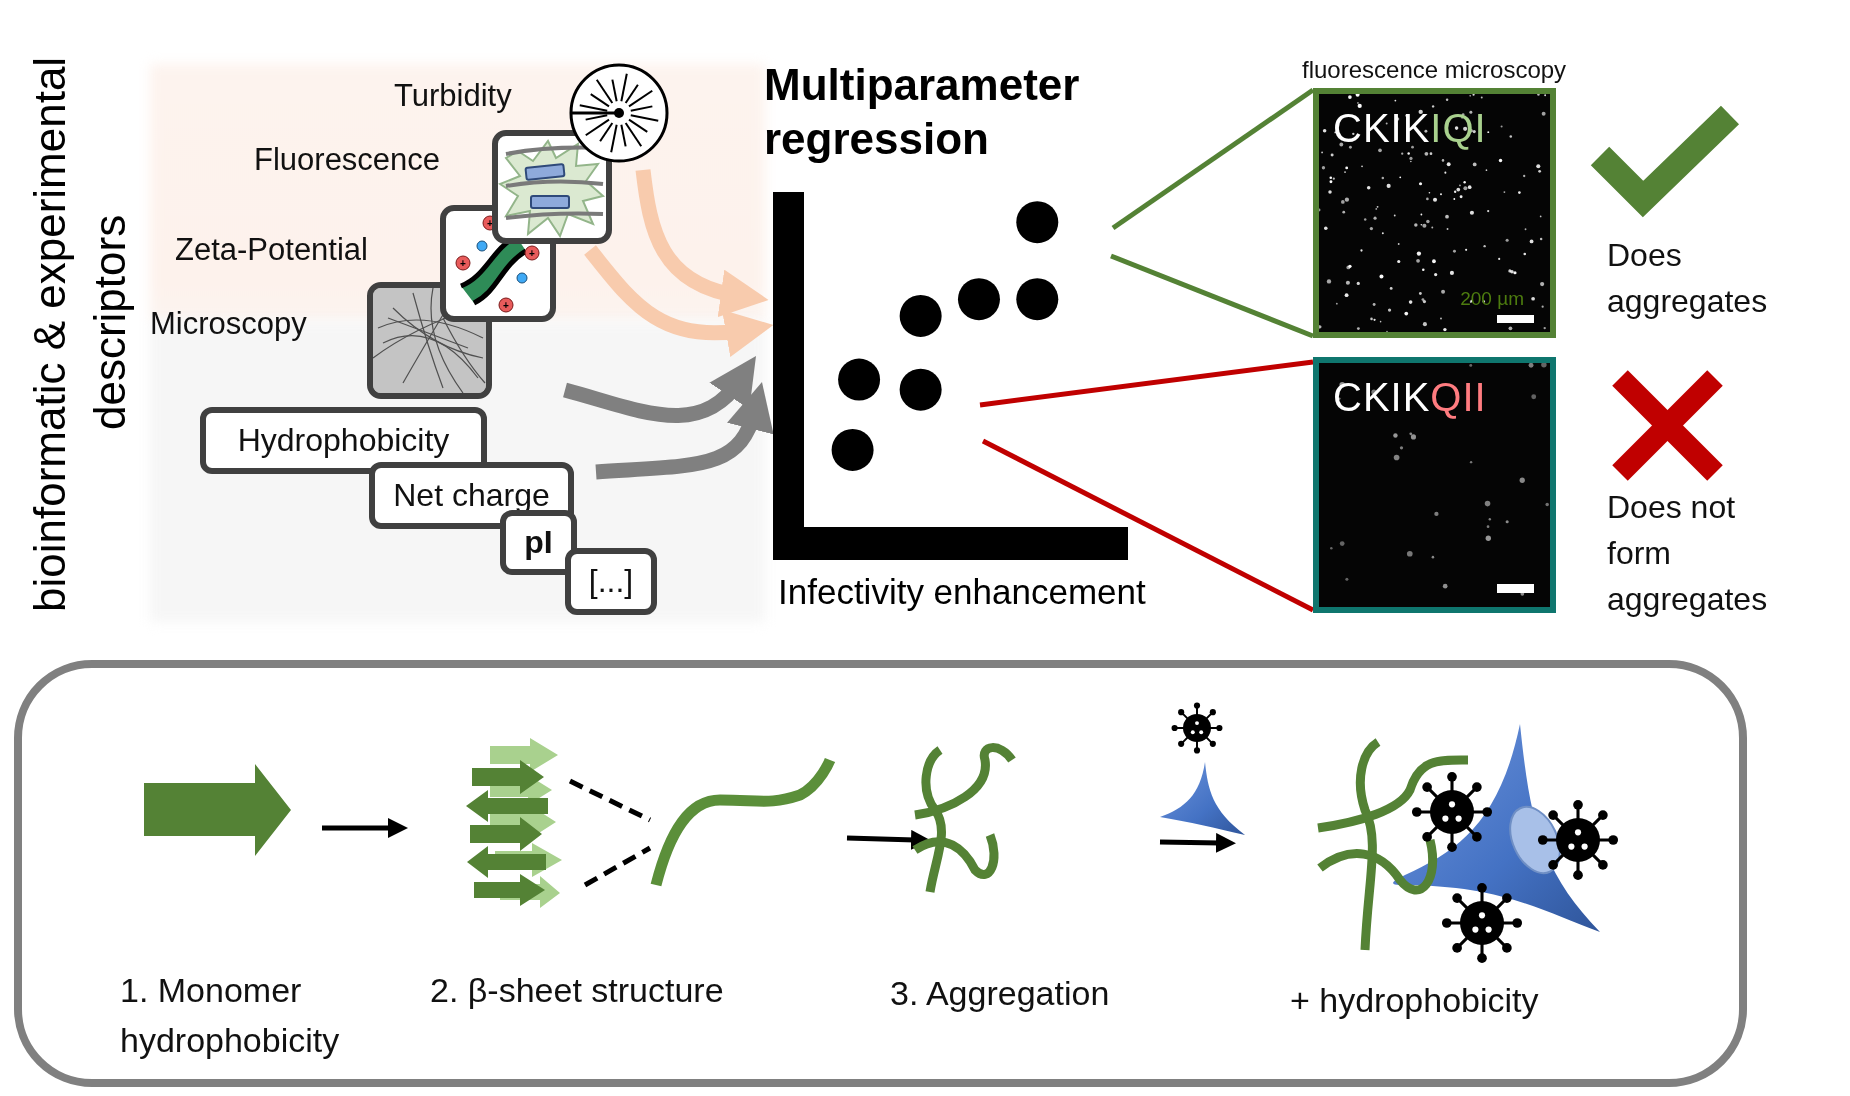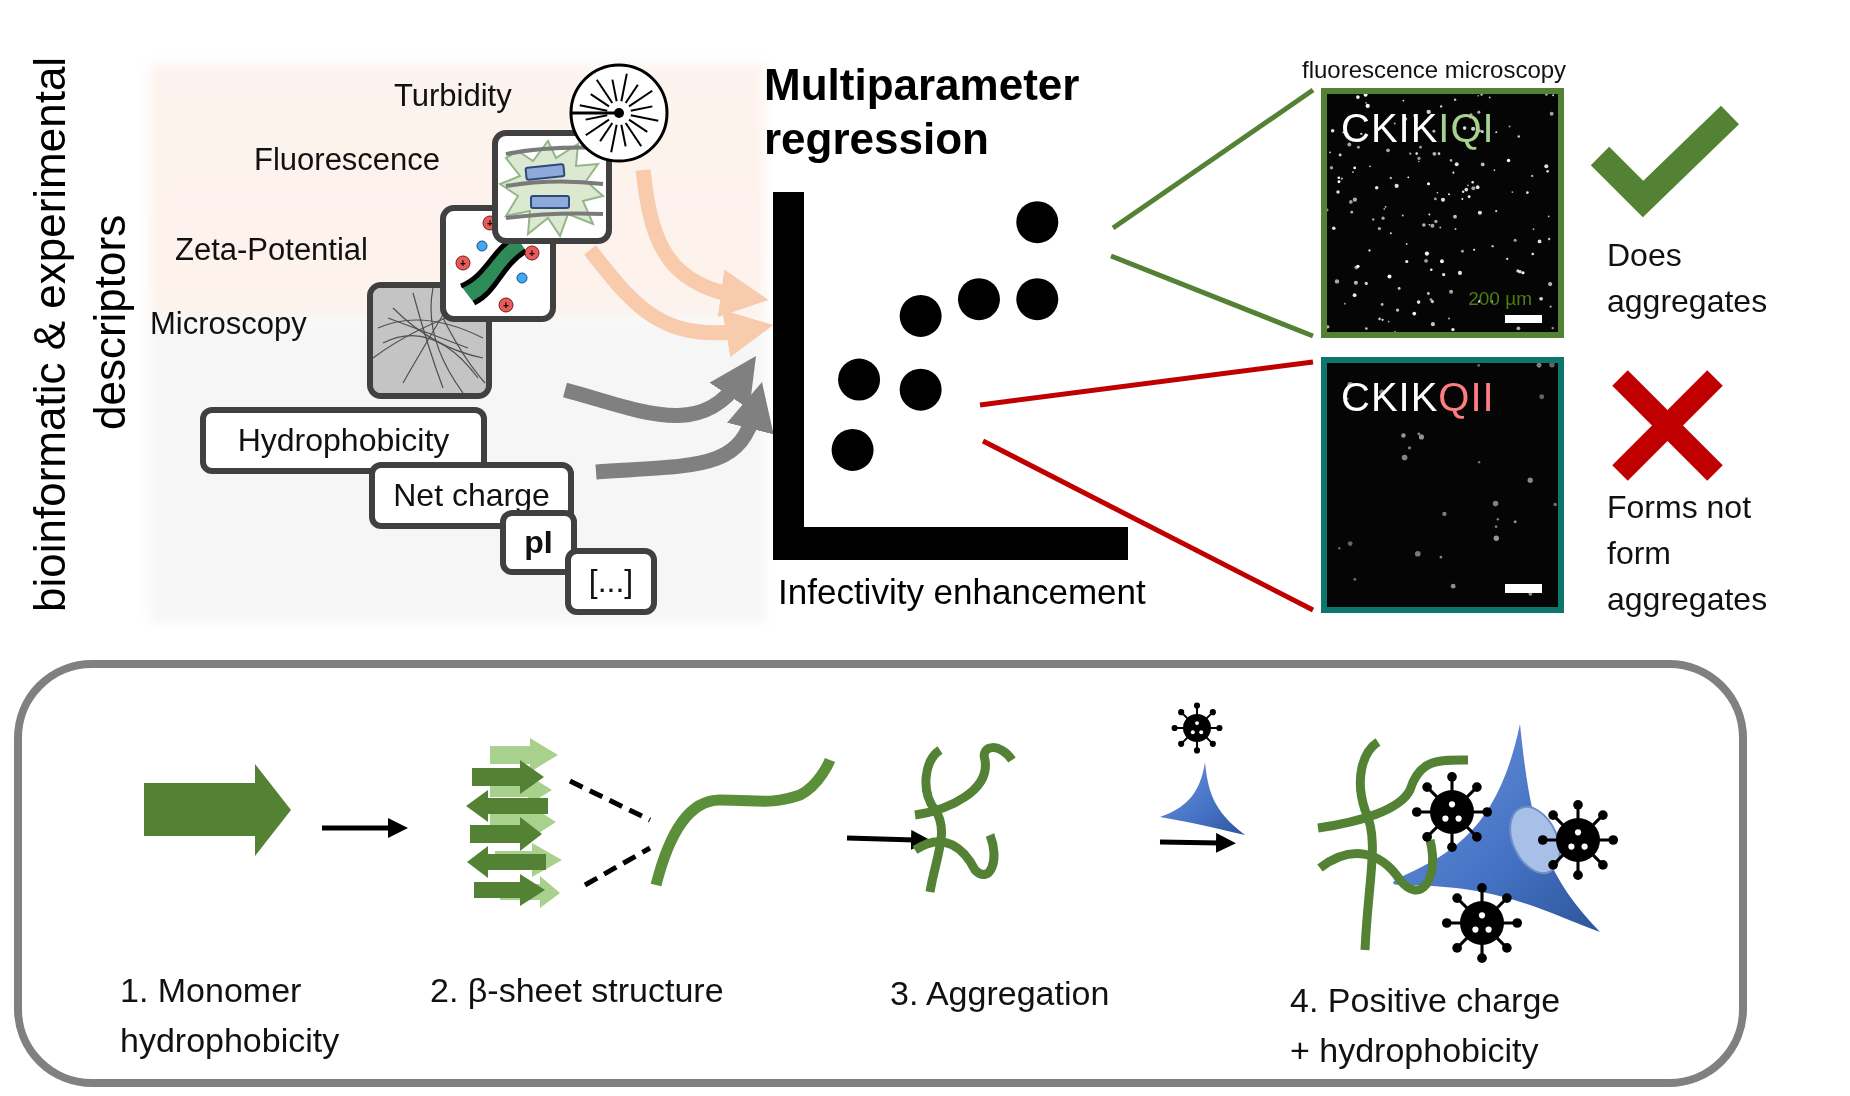--- a/index.html
+++ b/index.html
@@ -11,21 +11,21 @@
                 filter:blur(6px); }
   .band-gray { left:150px; top:322px; width:615px; height:300px;
                background:#f6f6f6; filter:blur(6px); }
   .vlabel { white-space:nowrap; font-size:44px; transform-origin:left top;
             transform:rotate(-90deg); line-height:1; color:#000; }
   .desc-label { font-size:31px; color:#111; white-space:nowrap; line-height:1; }
   .card { position:absolute; border:6px solid #404040; border-radius:14px; background:#fff; box-sizing:border-box; overflow:hidden; }
   .pill { position:absolute; border:6px solid #404040; border-radius:12px; background:#fff;
           box-sizing:border-box; font-size:32px; display:flex; align-items:center; justify-content:center; color:#111; }
   .title-bold { font-weight:bold; font-size:44px; line-height:1.22; }
-  .micro { position:absolute; box-sizing:border-box; background:#050505; overflow:hidden;margin-left:8px; }
+  .micro { position:absolute; box-sizing:border-box; background:#050505; overflow:hidden; }
   .micro-label { position:absolute; left:14px; top:12px; font-size:40px; letter-spacing:1px; white-space:nowrap; }
   .verdict { font-size:32px; line-height:46px; color:#111; }
   .frame { left:14px; top:660px; width:1733px; height:427px; border:8px solid #808080;
            border-radius:78px; box-sizing:border-box; }
   .step-label { font-size:34px; color:#111; line-height:50px; white-space:nowrap; }
   svg { position:absolute; overflow:visible; }
 </style>
 </head>
 <body>
 
@@ -372,21 +372,21 @@
 <svg style="left:1610px; top:368px;" width="120" height="120">
   <line x1="10" y1="10" x2="105" y2="105" stroke="#c00000" stroke-width="22"></line>
   <line x1="105" y1="10" x2="10" y2="105" stroke="#c00000" stroke-width="22"></line>
 </svg>
 
 <div class="abs verdict" style="left:1607px; top:232px;">
   <div>Does</div>
   <div>aggregates</div>
 </div>
 <div class="abs verdict" style="left:1607px; top:484px;">
-  <div>Forms not</div>
+  <div>Does not</div>
   <div>form</div>
   <div>aggregates</div>
 </div>
 
 <div class="abs frame"></div>
 
 <svg style="left:0; top:0;" width="1850" height="1096">
   <defs>
     <marker id="mBlack" viewBox="0 0 10 10" refX="2" refY="5" markerWidth="4" markerHeight="4" orient="auto">
       <path d="M0,0 L10,5 L0,10 z" fill="#000"></path>
@@ -533,15 +533,14 @@
   <div>1. Monomer</div>
   <div>hydrophobicity</div>
 </div>
 <div class="abs step-label" style="left:430px; top:965px; width:360px;">
   <div>2. β-sheet structure</div>
 </div>
 <div class="abs step-label" style="left:890px; top:968px; width:300px;">
   <div>3. Aggregation</div>
 </div>
 <div class="abs step-label" style="left:1290px; top:975px; width:320px;">
-  <div>4. Positive charge</div>
   <div>+ hydrophobicity</div>
 </div>
 
 </body></html>

